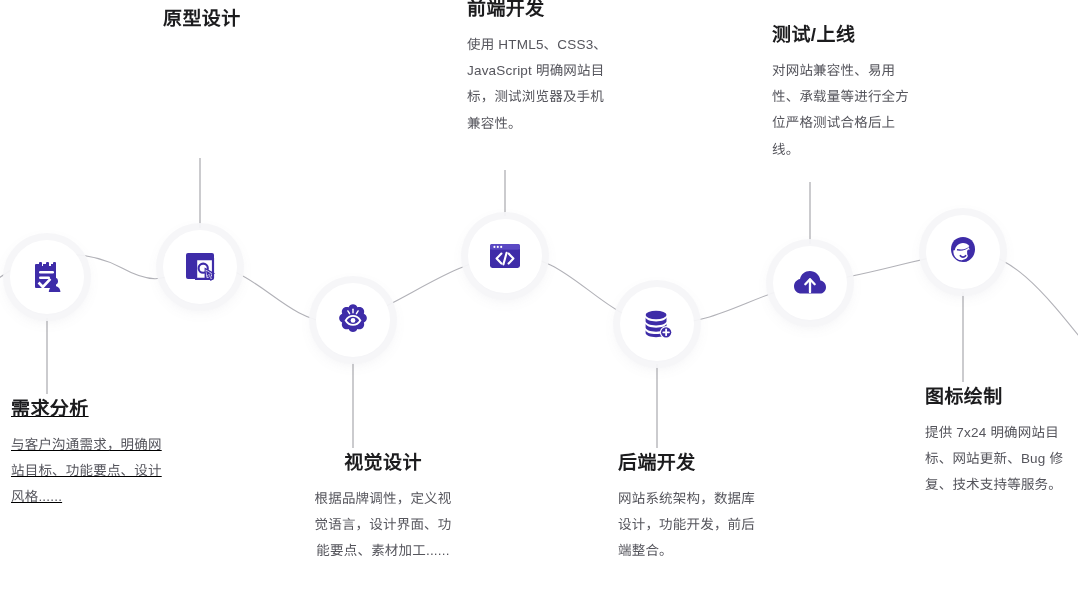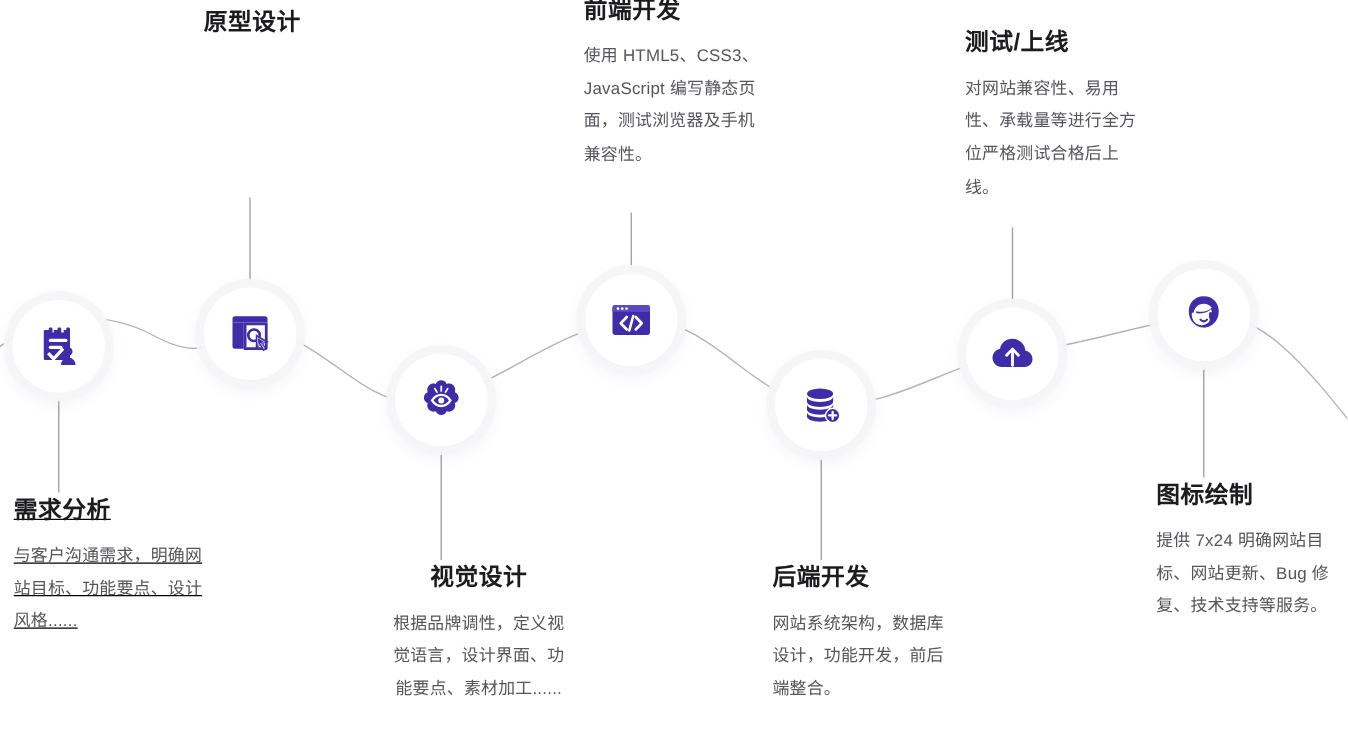--- a/index.html
+++ b/index.html
@@ -224,21 +224,21 @@
     <p class="step-title">原型设计</p>
   </div>
 
   <div class="step-text" style="left:312px; top:452px; width:142px;text-align:center;">
     <p class="step-title">视觉设计</p>
     <p class="step-desc">根据品牌调性，定义视觉语言，设计界面、功能要点、素材加工......</p>
   </div>
 
   <div class="step-text" style="left:467px; top:-2px; width:142px;">
     <p class="step-title">前端开发</p>
-    <p class="step-desc">使用 HTML5、CSS3、JavaScript 编写静态页面，测试浏览器及手机兼容性。</p>
+    <p class="step-desc">使用 HTML5、CSS3、JavaScript 明确网站目标，测试浏览器及手机兼容性。</p>
   </div>
 
   <div class="step-text" style="left:618px; top:452px; width:145px;">
     <p class="step-title">后端开发</p>
     <p class="step-desc">网站系统架构，数据库设计，功能开发，前后端整合。</p>
   </div>
 
   <div class="step-text" style="left:772px; top:24px; width:140px;">
     <p class="step-title">测试/上线</p>
     <p class="step-desc">对网站兼容性、易用性、承载量等进行全方位严格测试合格后上线。</p>

